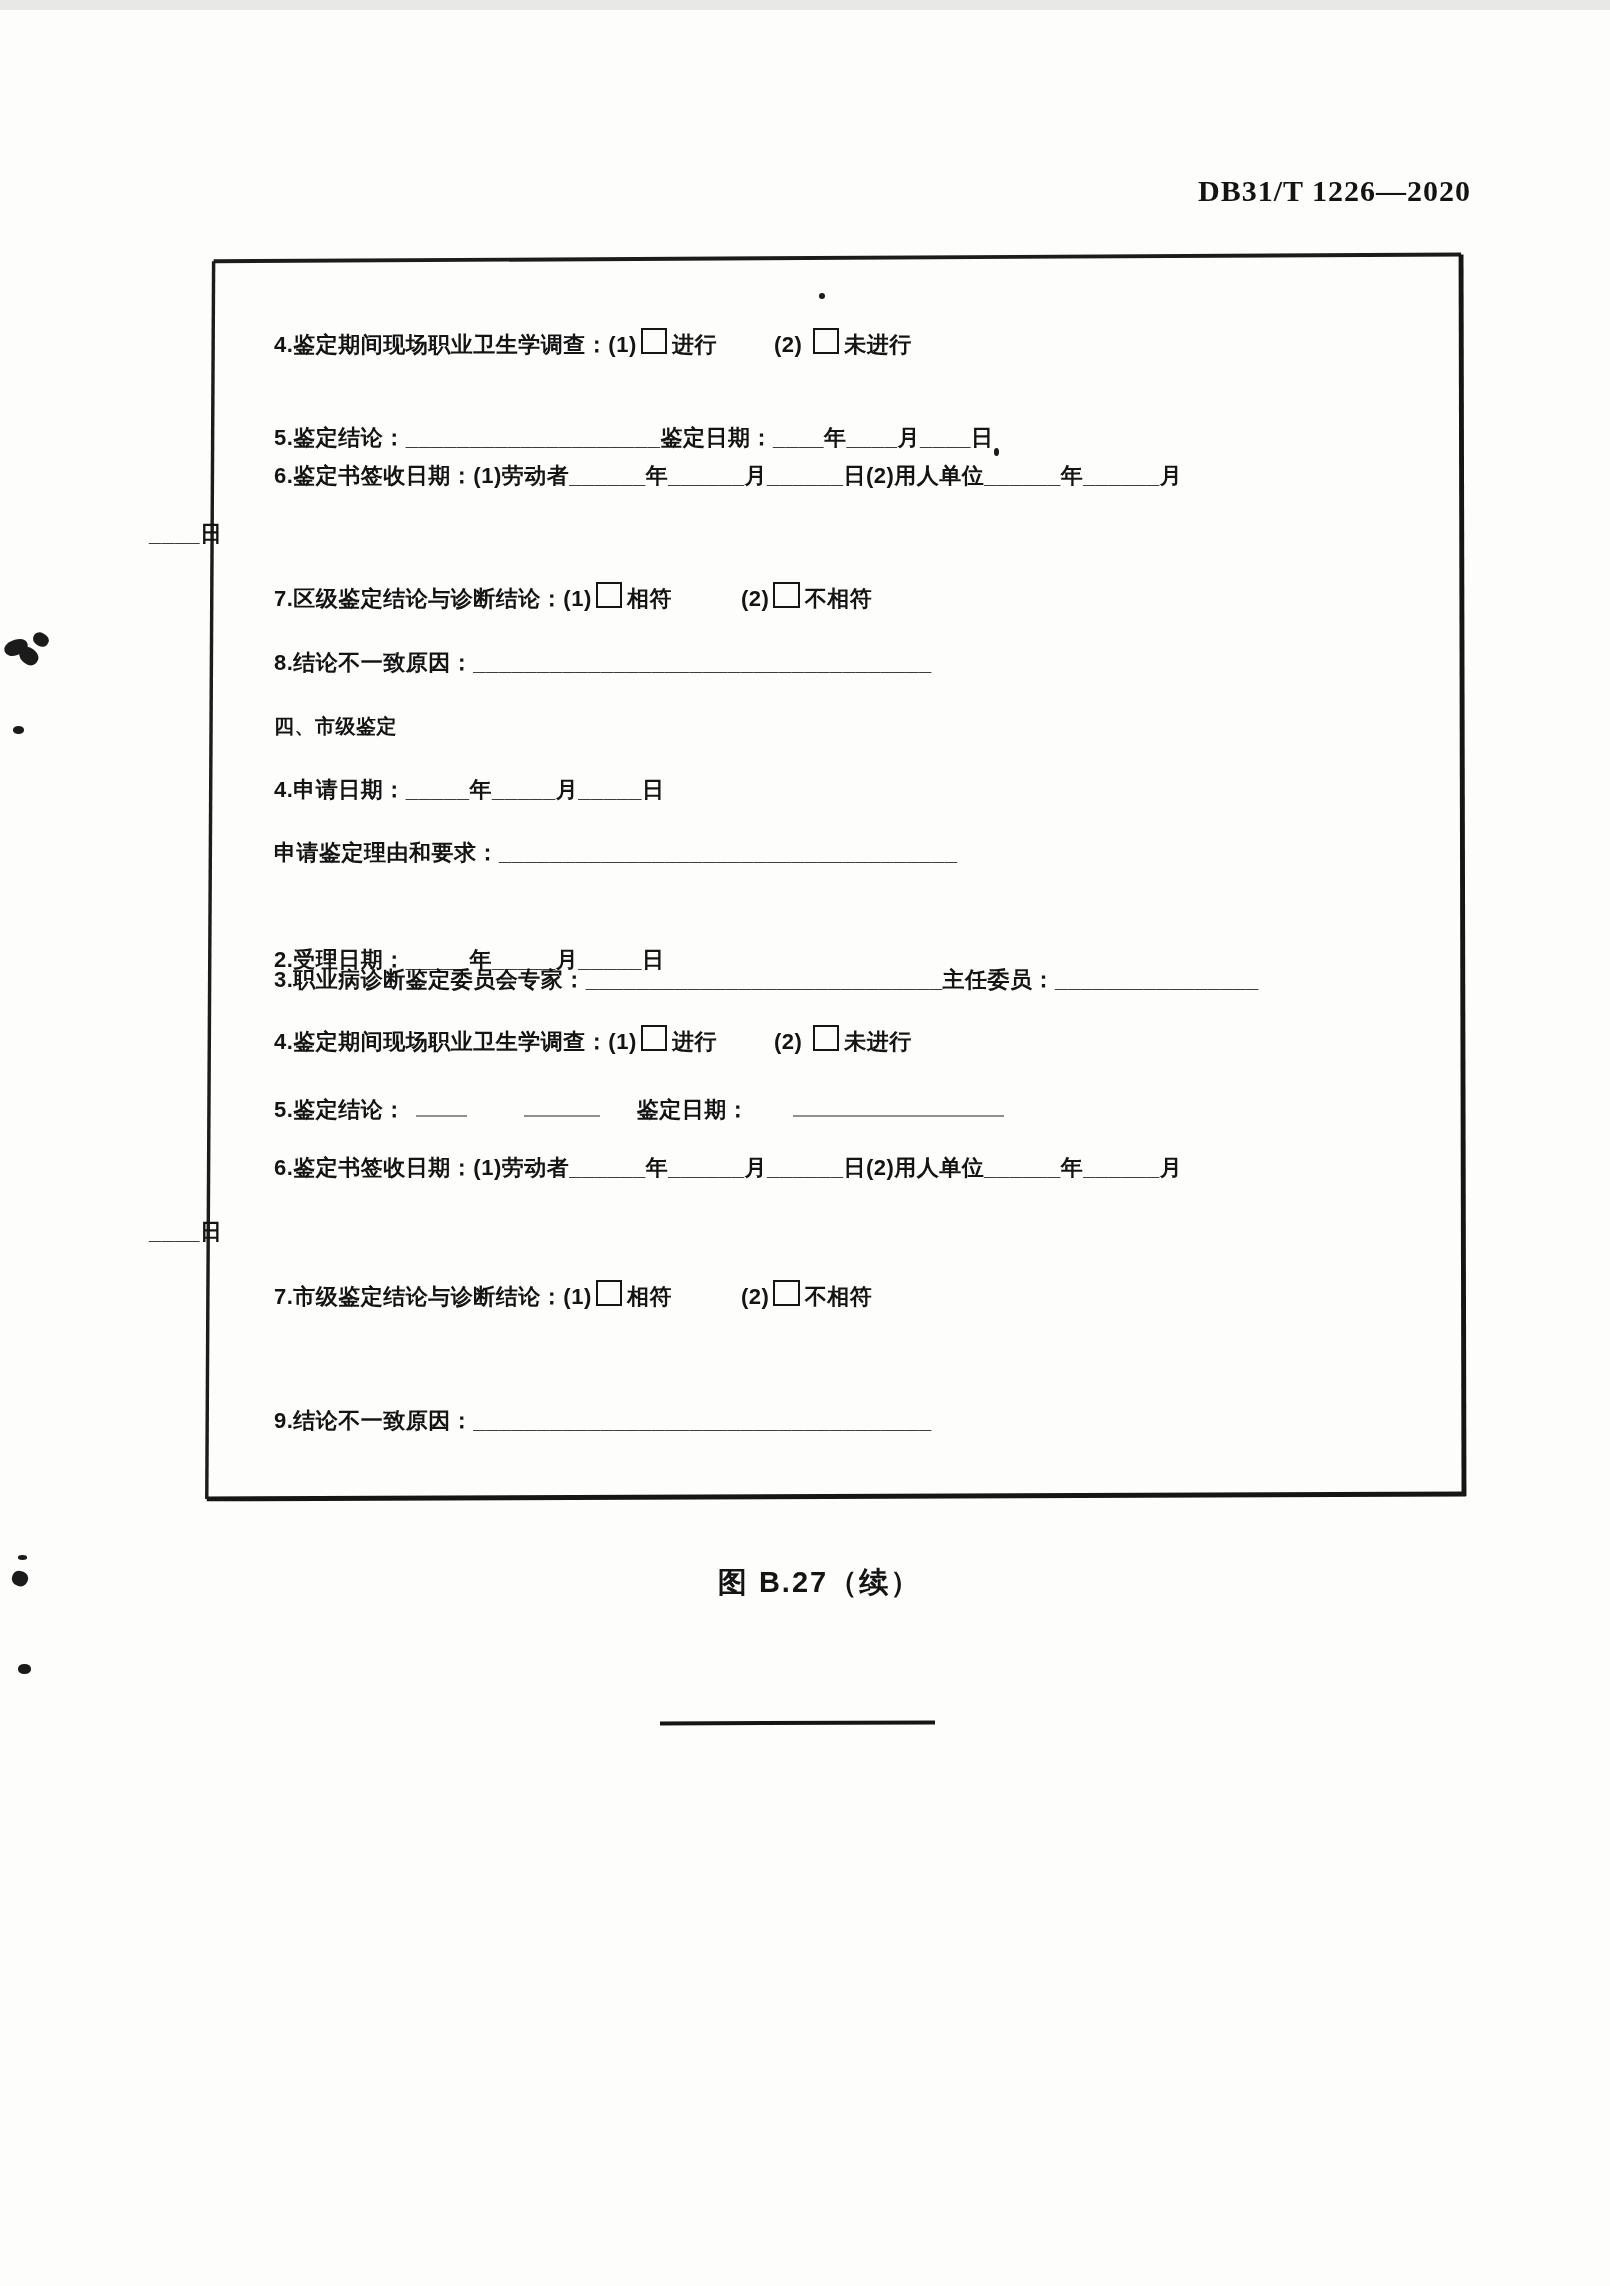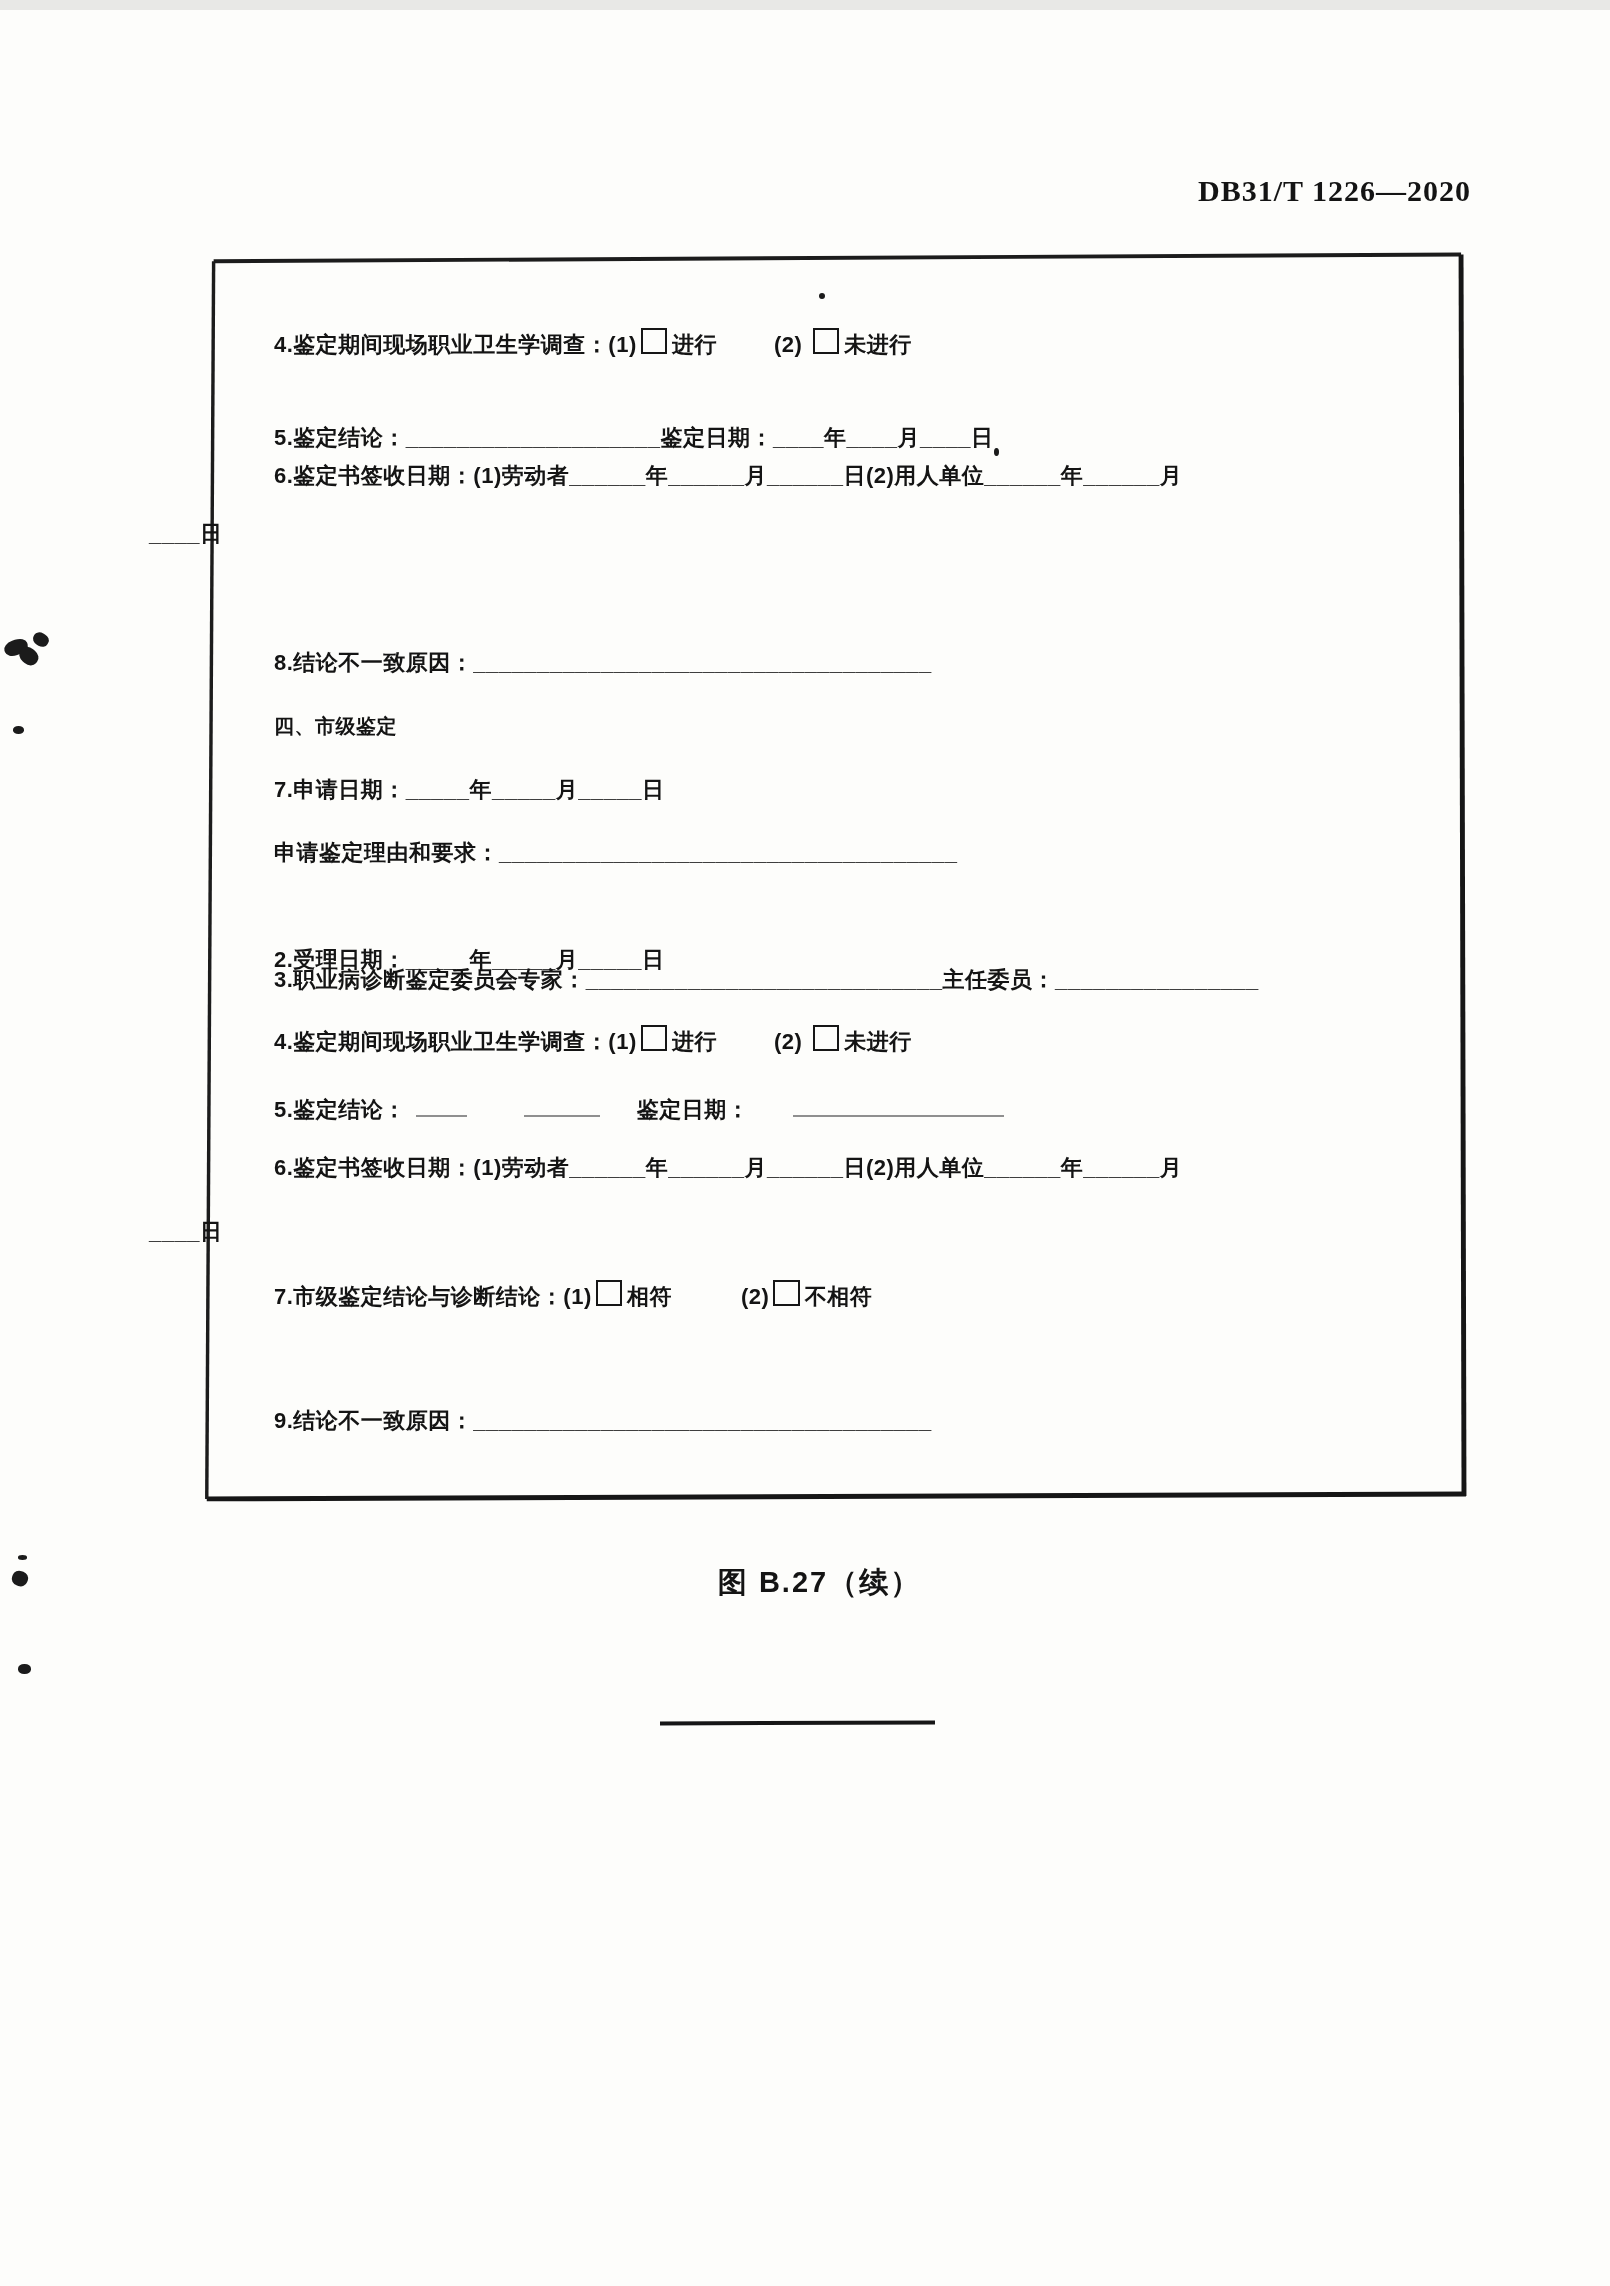--- a/index.html
+++ b/index.html
@@ -61,26 +61,29 @@
 
   <div class="ln" style="left:274px;top:317px">
     <span>4.鉴定期间现场职业卫生学调查：(1)</span><span class="cb"></span><span>进行</span><span class="g" style="width:57px"></span><span>(2) </span><span class="cb"></span><span>未进行</span>
   </div>
 
   <div class="ln" style="left:274px;top:410px">5.鉴定结论：____________________鉴定日期：____年____月____日</div>
 
   <div class="ln" style="left:274px;top:448px">6.鉴定书签收日期：(1)劳动者______年______月______日(2)用人单位______年______月</div>
   <div class="ln" style="left:149px;top:506px">____日</div>
 
+  <div class="ln" style="left:274px;top:571px">
+    <span>7.区级鉴定结论与诊断结论：(1)</span><span class="cb"></span><span>相符</span><span class="g" style="width:69px"></span><span>(2)</span><span class="cb"></span><span>不相符</span>
+  </div>
 
   <div class="ln" style="left:274px;top:635px">8.结论不一致原因：____________________________________</div>
 
   <div class="ln sec" style="left:274px;top:699px">四、市级鉴定</div>
 
-  <div class="ln" style="left:274px;top:762px">7.申请日期：_____年_____月_____日</div>
+  <div class="ln" style="left:274px;top:762px">4.申请日期：_____年_____月_____日</div>
 
   <div class="ln" style="left:274px;top:825px">申请鉴定理由和要求：____________________________________</div>
 
   <div class="ln" style="left:274px;top:932px">2.受理日期：_____年_____月_____日</div>
 
   <div class="ln" style="left:274px;top:952px">3.职业病诊断鉴定委员会专家：____________________________主任委员：________________</div>
 
   <div class="ln" style="left:274px;top:1014px">
     <span>4.鉴定期间现场职业卫生学调查：(1)</span><span class="cb"></span><span>进行</span><span class="g" style="width:57px"></span><span>(2) </span><span class="cb"></span><span>未进行</span>
   </div>

